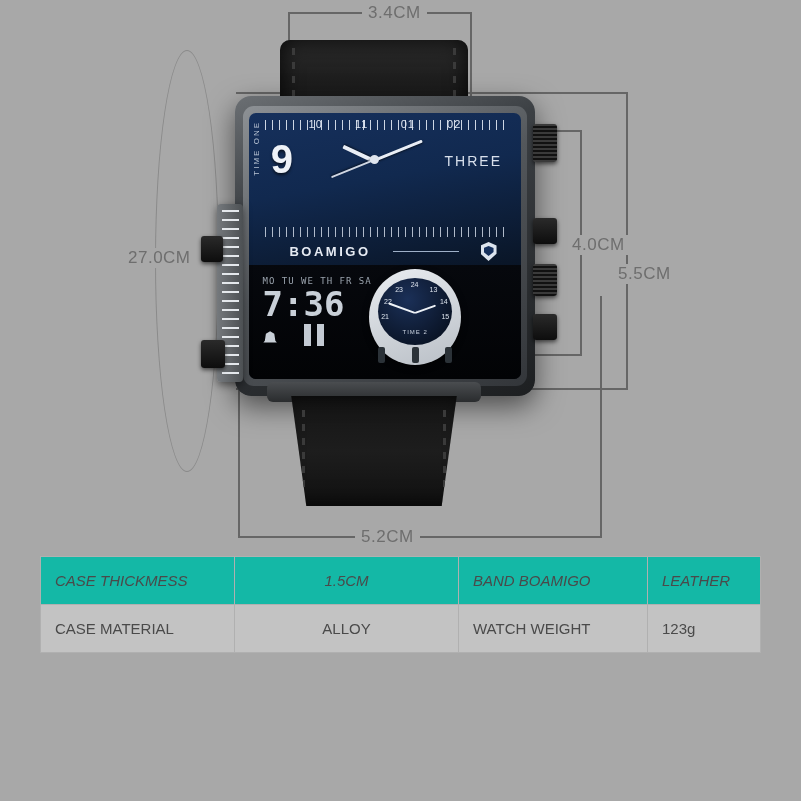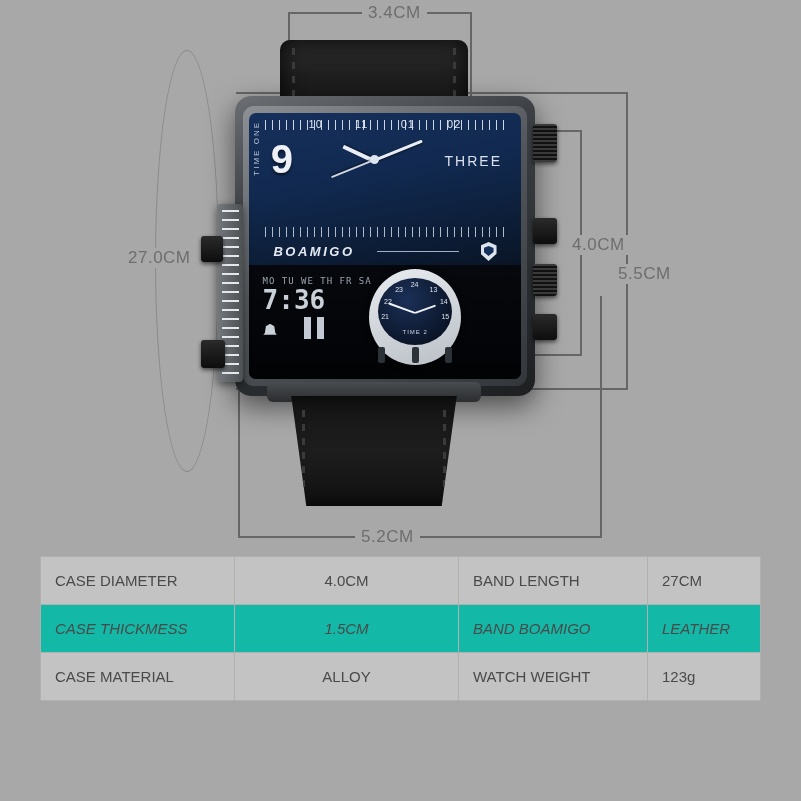--- a/index.html
+++ b/index.html
@@ -87,38 +87,38 @@
   .hands{position:absolute;left:46%;top:46px;width:2px;height:2px;}
   .hand{position:absolute;transform-origin:0 50%;background:#e9eef6;border-radius:1px;
     box-shadow:0 1px 2px rgba(0,0,0,.5);}
   .h-hour{width:34px;height:4px;transform:rotate(205deg);}
   .h-min{width:52px;height:3px;transform:rotate(-22deg);}
   .h-sec{width:46px;height:2px;transform:rotate(158deg);background:#cfd6e2;}
   .pin{position:absolute;left:-4px;top:-4px;width:9px;height:9px;border-radius:50%;
     background:#dfe5ee;}
 
   .brandline{
-    position:absolute;left:0;right:0;top:50%;transform:translateY(-4px);
-    display:flex;align-items:center;gap:22px;padding:0 9%;font-style:italic;
+    position:absolute;left:16px;right:0;top:50%;transform:translateY(-4px);
+    display:flex;align-items:center;gap:22px;padding:0 9%;
   }
   .brand{color:#e6ebf3;font-size:13px;letter-spacing:2.5px;font-weight:bold;}
   .brandrule{flex:1;height:1px;background:#9fb0c8;}
   .shield{width:16px;height:19px;background:#dde4ee;
     clip-path:polygon(50% 0,100% 18%,100% 62%,50% 100%,0 62%,0 18%);
     position:relative;}
   .shield::after{content:"";position:absolute;left:3px;top:4px;right:3px;bottom:5px;
     background:#16305c;clip-path:polygon(50% 0,100% 20%,100% 60%,50% 100%,0 60%,0 20%);}
 
   
   .lower{position:absolute;left:0;right:0;bottom:0;height:43%;
     background:linear-gradient(180deg,#06080d,#020305);}
   .lcd{position:absolute;left:5%;top:10%;width:43%;height:78%;}
   .lcd-dots{color:#9aa3ad;font-size:9px;letter-spacing:1px;font-family:"DejaVu Sans Mono",monospace;}
   .lcd-time{
-    color:#c9d0d8;font-size:26px;font-weight:bold;line-height:.95;
+    color:#c9d0d8;font-size:34px;font-weight:bold;line-height:.95;
     font-family:"DejaVu Sans Mono",monospace;margin-top:2px;
   }
   .lcd-bottom{display:flex;align-items:flex-end;gap:26px;margin-top:4px;}
   .bell{width:15px;height:15px;background:#c9d0d8;
     clip-path:polygon(50% 0,78% 16%,85% 62%,95% 74%,5% 74%,15% 62%,22% 16%);}
   .bars{display:flex;gap:6px;}
   .bar{width:7px;height:22px;background:#c3cad3;}
 
   .subdial{
     position:absolute;right:22%;top:4%;width:92px;height:96px;
@@ -305,26 +305,20 @@
 
     <div class="lug" style="left:82px;top:364px;width:214px;height:20px;"></div>
     <div class="strap strap-bot">
       <div class="stitch" style="left:22px;top:14px;height:80px;"></div>
       <div class="stitch" style="right:22px;top:14px;height:80px;"></div>
     </div>
   </div>
 
   <table class="spec">
     <tbody>
-        <tr class="light">
-          <td class="c-key">CASE DIAMETER</td>
-          <td class="c-val">4.0CM</td>
-          <td class="c-key2">BAND LENGTH</td>
-          <td class="c-val2">27CM</td>
-        </tr>
         <tr class="dark">
           <td class="c-key">CASE THICKMESS</td>
           <td class="c-val">1.5CM</td>
           <td class="c-key2">BAND BOAMIGO</td>
           <td class="c-val2">LEATHER</td>
         </tr>
         <tr class="light">
           <td class="c-key">CASE MATERIAL</td>
           <td class="c-val">ALLOY</td>
           <td class="c-key2">WATCH WEIGHT</td>

